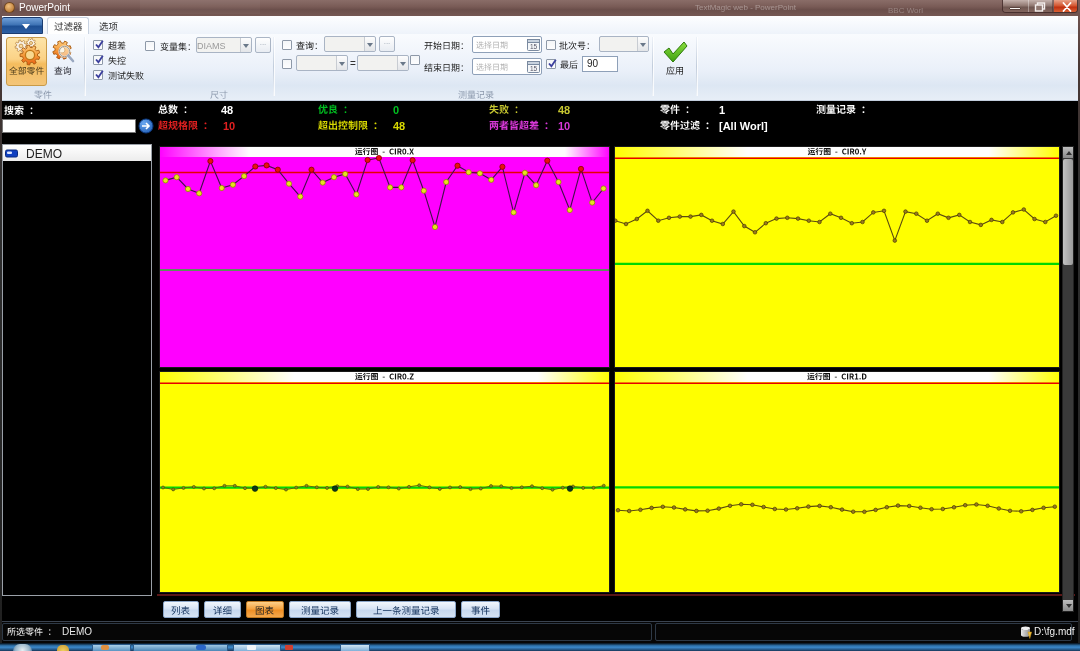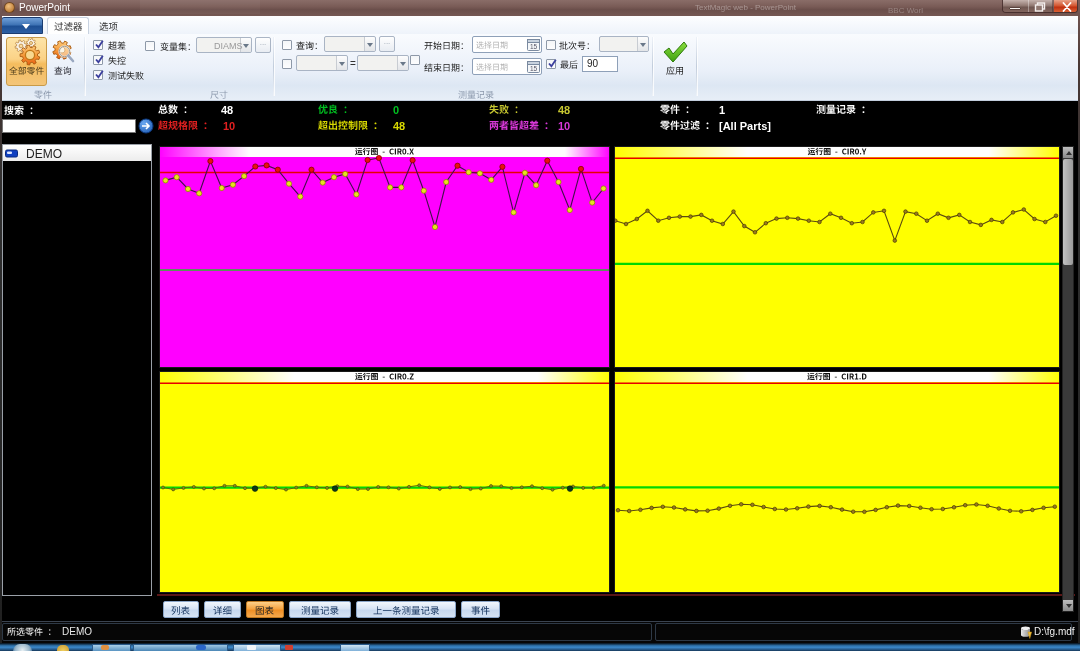--- a/index.html
+++ b/index.html
@@ -151,21 +151,21 @@
     <div style="position:absolute;left:160px;top:40.6px;">
       <svg width="37" height="12" viewBox="0 0 37 12" style="display:block;overflow:visible">
         <g transform="translate(0,9)">
           <path d="M2 -5.7C1.7 -5 1.3 -4.4 0.8 -3.9C0.9 -3.9 1.2 -3.7 1.3 -3.6C1.8 -4 2.3 -4.8 2.6 -5.5ZM6.2 -5.3C6.8 -4.8 7.4 -4 7.7 -3.6L8.3 -3.9C8 -4.4 7.3 -5.1 6.7 -5.6ZM3.9 -7.5C4 -7.2 4.2 -6.9 4.3 -6.6H0.6V-6H3.1V-3.3H3.8V-6H5.2V-3.3H5.9V-6H8.4V-6.6H5.1C5 -6.9 4.7 -7.3 4.5 -7.6ZM1.2 -3.1V-2.4H1.9C2.4 -1.7 3 -1.2 3.8 -0.7C2.8 -0.3 1.6 -0 0.5 0.1C0.6 0.3 0.7 0.6 0.8 0.7C2.1 0.5 3.4 0.2 4.5 -0.3C5.6 0.2 6.8 0.6 8.2 0.7C8.3 0.6 8.5 0.3 8.6 0.1C7.3 0 6.2 -0.3 5.2 -0.7C6.1 -1.2 6.9 -1.9 7.4 -2.8L7 -3.1L6.9 -3.1ZM2.7 -2.4H6.4C5.9 -1.9 5.3 -1.4 4.5 -1C3.7 -1.4 3.1 -1.9 2.7 -2.4Z M11.2 -6H15.7V-5.5H11.2ZM11.2 -6.9H15.7V-6.4H11.2ZM10.6 -7.3V-5.1H16.4V-7.3ZM9.5 -4.7V-4.2H17.5V-4.7ZM11.1 -2.5H13.2V-1.9H11.1ZM13.8 -2.5H16V-1.9H13.8ZM11.1 -3.4H13.2V-2.9H11.1ZM13.8 -3.4H16V-2.9H13.8ZM9.4 -0V0.5H17.6V-0H13.8V-0.5H16.9V-1H13.8V-1.5H16.7V-3.8H10.4V-1.5H13.2V-1H10.2V-0.5H13.2V-0Z M22.1 -2.6V-2H18.5V-1.5H21.5C20.7 -0.8 19.4 -0.2 18.3 0.1C18.4 0.2 18.6 0.4 18.7 0.6C19.9 0.3 21.2 -0.4 22.1 -1.2V0.7H22.8V-1.2C23.7 -0.5 25.1 0.2 26.3 0.5C26.4 0.4 26.6 0.1 26.7 -0C25.6 -0.3 24.3 -0.8 23.4 -1.5H26.5V-2H22.8V-2.6ZM22.4 -5V-4.4H20.2V-5ZM22.2 -7.4C22.3 -7.2 22.5 -6.9 22.6 -6.6H20.6C20.8 -6.9 20.9 -7.2 21.1 -7.4L20.4 -7.6C20 -6.8 19.3 -5.8 18.3 -5C18.4 -4.9 18.6 -4.7 18.8 -4.6C19 -4.8 19.3 -5.1 19.5 -5.3V-2.4H20.2V-2.7H26.3V-3.3H23.1V-3.9H25.6V-4.4H23.1V-5H25.6V-5.5H23.1V-6H26V-6.6H23.3C23.2 -6.9 23 -7.3 22.8 -7.6ZM22.4 -5.5H20.2V-6H22.4ZM22.4 -3.9V-3.3H20.2V-3.9Z M29.2 -4.4C29.6 -4.4 29.9 -4.6 29.9 -5C29.9 -5.5 29.6 -5.7 29.2 -5.7C28.9 -5.7 28.6 -5.5 28.6 -5C28.6 -4.6 28.9 -4.4 29.2 -4.4ZM29.2 0C29.6 0 29.9 -0.2 29.9 -0.6C29.9 -1.1 29.6 -1.3 29.2 -1.3C28.9 -1.3 28.6 -1.1 28.6 -0.6C28.6 -0.2 28.9 0 29.2 0Z" fill="#222"></path>
         </g>
       </svg>
     </div>
     <div class="abs" style="left:196px;top:37px;width:56px;height:16px;background:#f2f2f0;border:1px solid #a9b4c4;border-radius:2px;"></div>
     <div class="abs" style="left:240px;top:38px;width:11px;height:14px;background:linear-gradient(180deg,#fdfdfd,#e3e5e8);border-left:1px solid #c8ccd2;border-radius:0 2px 2px 0;"></div>
     <div class="abs" style="left:243px;top:44px;width:0;height:0;border-left:3px solid transparent;border-right:3px solid transparent;border-top:4px solid #6a7889;"></div>
-    <div style="position:absolute;left:214px;top:40.5px;font:normal 9px 'Liberation Sans',sans-serif;color:#9a9a9a;white-space:pre;">DIAMS</div>
+    <div style="position:absolute;left:197px;top:40.5px;font:normal 9px 'Liberation Sans',sans-serif;color:#9a9a9a;white-space:pre;">DIAMS</div>
     <div class="abs" style="left:255px;top:37px;width:16px;height:16px;background:linear-gradient(180deg,#fefefe,#e8ecf2);border:1px solid #aab5c5;border-radius:2px;color:#98a2b0;font:8px 'Liberation Sans';text-align:center;line-height:10px;">...</div>
     <div class="abs" style="left:282px;top:40px;width:10px;height:10px;background:linear-gradient(180deg,#f4f6f8,#fdfdfe);border:1px solid #8e99a8;border-radius:1px;"></div>
     <div style="position:absolute;left:296px;top:39.6px;">
       <svg width="28" height="12" viewBox="0 0 28 12" style="display:block;overflow:visible">
         <g transform="translate(0,9)">
           <path d="M2.7 -2H6.3V-1.2H2.7ZM2.7 -3.2H6.3V-2.4H2.7ZM2 -3.7V-0.7H7V-3.7ZM0.7 -0.2V0.4H8.4V-0.2ZM4.1 -7.6V-6.4H0.5V-5.8H3.4C2.6 -5 1.4 -4.2 0.3 -3.8C0.5 -3.7 0.7 -3.4 0.8 -3.3C2 -3.8 3.3 -4.7 4.1 -5.8V-3.9H4.8V-5.8C5.6 -4.7 7 -3.8 8.2 -3.3C8.3 -3.5 8.5 -3.8 8.7 -3.9C7.5 -4.3 6.3 -5 5.5 -5.8H8.5V-6.4H4.8V-7.6Z M10 -7C10.5 -6.6 11 -6 11.3 -5.6L11.7 -6C11.5 -6.4 10.9 -7 10.5 -7.4ZM9.4 -4.7V-4.1H10.6V-1C10.6 -0.6 10.4 -0.3 10.2 -0.2C10.3 -0.1 10.5 0.2 10.6 0.4C10.7 0.2 10.9 -0 12.5 -1.2C12.4 -1.3 12.3 -1.5 12.2 -1.7L11.3 -1V-4.7ZM13.6 -7.6C13.2 -6.4 12.5 -5.3 11.8 -4.6C12 -4.5 12.3 -4.2 12.4 -4.1C12.8 -4.5 13.1 -5 13.4 -5.6H16.8C16.7 -1.8 16.5 -0.4 16.2 -0.1C16.1 0 16 0.1 15.9 0.1C15.7 0.1 15.2 0.1 14.6 0C14.7 0.2 14.8 0.5 14.8 0.7C15.3 0.7 15.8 0.7 16.1 0.7C16.4 0.6 16.6 0.6 16.8 0.3C17.2 -0.1 17.3 -1.6 17.5 -5.8C17.5 -6 17.5 -6.2 17.5 -6.2H13.8C13.9 -6.6 14.1 -7 14.2 -7.4ZM15 -2.6V-1.7H13.5V-2.6ZM15 -3.2H13.5V-4.1H15ZM12.9 -4.7V-0.5H13.5V-1.1H15.7V-4.7Z M20.2 -4.4C20.6 -4.4 20.9 -4.6 20.9 -5C20.9 -5.5 20.6 -5.7 20.2 -5.7C19.9 -5.7 19.6 -5.5 19.6 -5C19.6 -4.6 19.9 -4.4 20.2 -4.4ZM20.2 0C20.6 0 20.9 -0.2 20.9 -0.6C20.9 -1.1 20.6 -1.3 20.2 -1.3C19.9 -1.3 19.6 -1.1 19.6 -0.6C19.6 -0.2 19.9 0 20.2 0Z" fill="#222"></path>
         </g>
       </svg>
     </div>
     <div class="abs" style="left:324px;top:36px;width:52px;height:16px;background:#f2f2f0;border:1px solid #a9b4c4;border-radius:2px;"></div>
@@ -318,21 +318,21 @@
       </svg>
     </div>
     <div style="position:absolute;left:719px;top:104px;font:bold 11px 'Liberation Sans',sans-serif;color:#ffffff;white-space:pre;">1</div>
     <div style="position:absolute;left:660px;top:119.4px;">
       <svg width="56" height="13" viewBox="0 0 56 13" style="display:block;overflow:visible">
         <g transform="translate(0,10)">
           <path d="M2 -5.9V-5.2H4.1V-5.9ZM1.8 -4.9V-4.2H4.1V-4.9ZM5.9 -4.9V-4.2H8.2V-4.9ZM5.9 -5.9V-5.2H8V-5.9ZM0.6 -7V-5.1H1.7V-6.2H4.4V-4.7H5.6V-6.2H8.3V-5.1H9.4V-7H5.6V-7.3H8.7V-8.2H1.3V-7.3H4.4V-7ZM4.1 -2.8C4.3 -2.6 4.5 -2.4 4.7 -2.2H1.6V-1.4H6.5C6 -1.1 5.5 -0.8 5 -0.6C4.3 -0.8 3.6 -1 3.1 -1.1L2.6 -0.4C4 -0 6 0.6 7 1L7.5 0.2C7.2 0.1 6.8 -0.1 6.4 -0.2C7.2 -0.6 8.1 -1.2 8.6 -1.7L7.9 -2.3L7.7 -2.2H5.4L5.7 -2.5C5.5 -2.7 5.1 -3.1 4.8 -3.3ZM5 -4.7C4 -3.9 1.9 -3.3 0.2 -3C0.4 -2.7 0.7 -2.3 0.8 -2.1C2.1 -2.4 3.6 -2.9 4.8 -3.5C6 -2.9 7.8 -2.4 9.1 -2.1C9.3 -2.4 9.6 -2.8 9.8 -3.1C8.5 -3.2 6.8 -3.6 5.7 -4L5.9 -4.1Z M13.2 -3.6V-2.5H15.9V0.9H17.1V-2.5H19.7V-3.6H17.1V-5.4H19.2V-6.6H17.1V-8.4H15.9V-6.6H15.1C15.2 -6.9 15.2 -7.3 15.3 -7.7L14.2 -7.9C13.9 -6.7 13.5 -5.4 13 -4.7C13.3 -4.5 13.8 -4.2 14 -4.1C14.2 -4.4 14.5 -4.9 14.7 -5.4H15.9V-3.6ZM12.4 -8.5C11.9 -7 11.1 -5.6 10.2 -4.7C10.4 -4.4 10.7 -3.8 10.8 -3.5C11 -3.7 11.2 -3.9 11.4 -4.2V0.9H12.6V-6C12.9 -6.7 13.3 -7.4 13.6 -8.1Z M20.6 -7.6C21.1 -7 21.8 -6.3 22 -5.8L23 -6.5C22.7 -7 22 -7.7 21.5 -8.2ZM23.6 -4.7C24.1 -4 24.7 -3.2 25 -2.6L26 -3.3C25.7 -3.8 25.1 -4.6 24.6 -5.2ZM22.8 -4.8H20.4V-3.7H21.6V-1.4C21.2 -1.2 20.7 -0.9 20.2 -0.4L21 0.8C21.4 0.2 21.8 -0.4 22.1 -0.4C22.4 -0.4 22.7 -0.1 23.2 0.1C23.9 0.5 24.8 0.7 26 0.7C27.1 0.7 28.7 0.6 29.4 0.6C29.4 0.2 29.6 -0.4 29.8 -0.8C28.8 -0.6 27.1 -0.5 26.1 -0.5C25 -0.5 24 -0.6 23.4 -1C23.1 -1.1 22.9 -1.2 22.8 -1.3ZM27.1 -8.4V-6.8H23.4V-5.7H27.1V-2.4C27.1 -2.2 27 -2.1 26.8 -2.1C26.6 -2.1 25.9 -2.1 25.2 -2.1C25.4 -1.8 25.6 -1.3 25.6 -0.9C26.6 -0.9 27.2 -1 27.7 -1.2C28.1 -1.3 28.3 -1.7 28.3 -2.4V-5.7H29.5V-6.8H28.3V-8.4Z M35.3 -2.1V-0.4C35.3 0.5 35.6 0.7 36.5 0.7C36.7 0.7 37.4 0.7 37.6 0.7C38.4 0.7 38.6 0.4 38.7 -0.8C38.4 -0.8 38.1 -1 37.9 -1.1C37.8 -0.2 37.8 -0.1 37.5 -0.1C37.4 -0.1 36.8 -0.1 36.6 -0.1C36.3 -0.1 36.3 -0.1 36.3 -0.4V-2.1ZM34.4 -2.1C34.3 -1.4 34.1 -0.5 33.8 0L34.6 0.3C34.9 -0.2 35.1 -1.1 35.2 -1.8ZM36.3 -2.4C36.6 -1.9 37.1 -1.2 37.3 -0.8L38 -1.2C37.8 -1.6 37.3 -2.3 37 -2.8ZM38 -2.1C38.4 -1.4 38.9 -0.4 39 0.2L39.8 -0.1C39.6 -0.8 39.1 -1.7 38.7 -2.4ZM30.7 -7.5C31.3 -7.1 31.9 -6.5 32.2 -6.2L33 -7C32.7 -7.3 32 -7.9 31.4 -8.2ZM30.3 -4.9C30.8 -4.6 31.5 -4.1 31.8 -3.7L32.5 -4.5C32.2 -4.9 31.5 -5.3 30.9 -5.7ZM30.5 -0.1 31.5 0.6C31.9 -0.4 32.4 -1.5 32.8 -2.6L31.9 -3.2C31.4 -2.1 30.9 -0.8 30.5 -0.1ZM33.1 -6.7V-4.5C33.1 -3.1 33 -1.2 32.2 0.2C32.4 0.4 32.9 0.8 33 1C34 -0.6 34.1 -3 34.1 -4.5V-5.8H35.2V-5L34.4 -5L34.5 -4.1L35.2 -4.2V-4.1C35.2 -3.2 35.5 -2.9 36.6 -2.9C36.8 -2.9 37.8 -2.9 38.1 -2.9C38.9 -2.9 39.2 -3.2 39.3 -4.1C39 -4.2 38.6 -4.3 38.4 -4.4C38.3 -3.9 38.3 -3.8 38 -3.8C37.7 -3.8 36.9 -3.8 36.7 -3.8C36.3 -3.8 36.2 -3.8 36.2 -4.1V-4.3L38 -4.4L38 -5.3L36.2 -5.1V-5.8H38.5C38.4 -5.5 38.3 -5.2 38.2 -5L39.1 -4.8C39.3 -5.2 39.6 -5.9 39.7 -6.5L39 -6.7L38.9 -6.7H36.6V-7.1H39.2V-8H36.6V-8.5H35.5V-6.7Z M47.5 -4.7C48 -4.7 48.5 -5.1 48.5 -5.6C48.5 -6.2 48 -6.6 47.5 -6.6C47 -6.6 46.5 -6.2 46.5 -5.6C46.5 -5.1 47 -4.7 47.5 -4.7ZM47.5 0.1C48 0.1 48.5 -0.3 48.5 -0.9C48.5 -1.4 48 -1.8 47.5 -1.8C47 -1.8 46.5 -1.4 46.5 -0.9C46.5 -0.3 47 0.1 47.5 0.1Z" fill="#ffffff"></path>
         </g>
       </svg>
     </div>
-    <div style="position:absolute;left:719px;top:120px;font:bold 11px 'Liberation Sans',sans-serif;color:#ffffff;white-space:pre;">[All Parts]</div>
+    <div style="position:absolute;left:719px;top:120px;font:bold 11px 'Liberation Sans',sans-serif;color:#ffffff;white-space:pre;">[All Worl]</div>
     <div style="position:absolute;left:816px;top:103.4px;">
       <svg width="56" height="13" viewBox="0 0 56 13" style="display:block;overflow:visible">
         <g transform="translate(0,10)">
           <path d="M3.1 -8V-1.4H4V-7.1H5.7V-1.4H6.6V-8ZM8.5 -8.3V-0.3C8.5 -0.2 8.4 -0.1 8.3 -0.1C8.1 -0.1 7.6 -0.1 7.2 -0.1C7.3 0.2 7.4 0.6 7.5 0.9C8.2 0.9 8.7 0.8 9 0.7C9.3 0.5 9.4 0.2 9.4 -0.3V-8.3ZM7.1 -7.6V-1.4H8V-7.6ZM0.7 -7.5C1.2 -7.2 2 -6.8 2.3 -6.5L3 -7.4C2.7 -7.7 1.9 -8.2 1.4 -8.4ZM0.3 -4.9C0.8 -4.6 1.6 -4.1 1.9 -3.8L2.6 -4.8C2.2 -5.1 1.5 -5.5 1 -5.7ZM0.5 0.2 1.5 0.8C1.9 -0.2 2.4 -1.4 2.7 -2.4L1.7 -3.1C1.4 -1.9 0.8 -0.6 0.5 0.2ZM4.4 -6.6V-2.7C4.4 -1.6 4.2 -0.5 2.6 0.2C2.8 0.3 3.1 0.7 3.1 0.9C4 0.5 4.6 -0.1 4.9 -0.7C5.3 -0.2 5.8 0.4 6.1 0.8L6.8 0.3C6.6 -0.1 6 -0.7 5.5 -1.2L4.9 -0.8C5.2 -1.4 5.2 -2.1 5.2 -2.7V-6.6Z M12.9 -6.7H17V-6.3H12.9ZM12.9 -7.6H17V-7.2H12.9ZM11.7 -8.2V-5.7H18.2V-8.2ZM10.5 -5.4V-4.5H19.6V-5.4ZM12.7 -2.7H14.4V-2.3H12.7ZM15.6 -2.7H17.3V-2.3H15.6ZM12.7 -3.6H14.4V-3.3H12.7ZM15.6 -3.6H17.3V-3.3H15.6ZM10.4 -0.2V0.7H19.6V-0.2H15.6V-0.6H18.7V-1.4H15.6V-1.7H18.5V-4.2H11.6V-1.7H14.4V-1.4H11.3V-0.6H14.4V-0.2Z M21 -7.6C21.6 -7.1 22.3 -6.4 22.7 -5.9L23.5 -6.7C23.1 -7.2 22.4 -7.9 21.8 -8.3ZM20.4 -5.4V-4.3H21.8V-1.2C21.8 -0.7 21.6 -0.3 21.3 -0.1C21.5 0.1 21.8 0.5 21.9 0.8C22.1 0.6 22.4 0.3 24.2 -1C24.1 -1.2 23.9 -1.7 23.8 -2L23 -1.5V-5.4ZM24.1 -7.9V-6.7H27.9V-4.6H24.3V-0.9C24.3 0.4 24.8 0.7 26.1 0.7C26.4 0.7 27.7 0.7 28 0.7C29.2 0.7 29.6 0.2 29.7 -1.5C29.4 -1.6 28.9 -1.8 28.6 -2C28.5 -0.7 28.4 -0.4 27.9 -0.4C27.6 -0.4 26.5 -0.4 26.2 -0.4C25.7 -0.4 25.6 -0.5 25.6 -0.9V-3.5H27.9V-3H29.1V-7.9Z M31.2 -3C31.8 -2.6 32.6 -2 33 -1.7L33.8 -2.5C33.4 -2.9 32.6 -3.4 32 -3.7ZM31.2 -8V-6.9H37L37 -6.4H31.5V-5.3H37L36.9 -4.8H30.6V-3.7H34.4V-2.1C32.9 -1.6 31.5 -1.1 30.5 -0.7L31.2 0.4C32.1 -0 33.2 -0.5 34.4 -1V-0.3C34.4 -0.1 34.3 -0.1 34.1 -0.1C34 -0.1 33.4 -0.1 32.9 -0.1C33.1 0.2 33.3 0.6 33.3 0.9C34.1 0.9 34.6 0.9 35 0.8C35.5 0.6 35.6 0.3 35.6 -0.2V-1.7C36.4 -0.7 37.4 0.1 38.8 0.5C38.9 0.2 39.3 -0.3 39.6 -0.5C38.6 -0.8 37.8 -1.2 37.1 -1.7C37.7 -2.1 38.4 -2.5 39 -3L38 -3.7H39.4V-4.8H38.2C38.3 -5.8 38.4 -7 38.4 -8L37.4 -8.1L37.2 -8ZM35.6 -3.7H37.9C37.5 -3.3 36.9 -2.8 36.4 -2.4C36 -2.8 35.8 -3.1 35.6 -3.5Z M47.5 -4.7C48 -4.7 48.5 -5.1 48.5 -5.6C48.5 -6.2 48 -6.6 47.5 -6.6C47 -6.6 46.5 -6.2 46.5 -5.6C46.5 -5.1 47 -4.7 47.5 -4.7ZM47.5 0.1C48 0.1 48.5 -0.3 48.5 -0.9C48.5 -1.4 48 -1.8 47.5 -1.8C47 -1.8 46.5 -1.4 46.5 -0.9C46.5 -0.3 47 0.1 47.5 0.1Z" fill="#ffffff"></path>
         </g>
       </svg>
     </div>
     <div style="position:absolute;left:880px;top:104px;font:bold 11px 'Liberation Sans',sans-serif;color:#ffffff;white-space:pre;margin-top:40px;">40</div>
     <div style="position:absolute;left:4px;top:104.4px;">
       <svg width="36" height="13" viewBox="0 0 36 13" style="display:block;overflow:visible">

